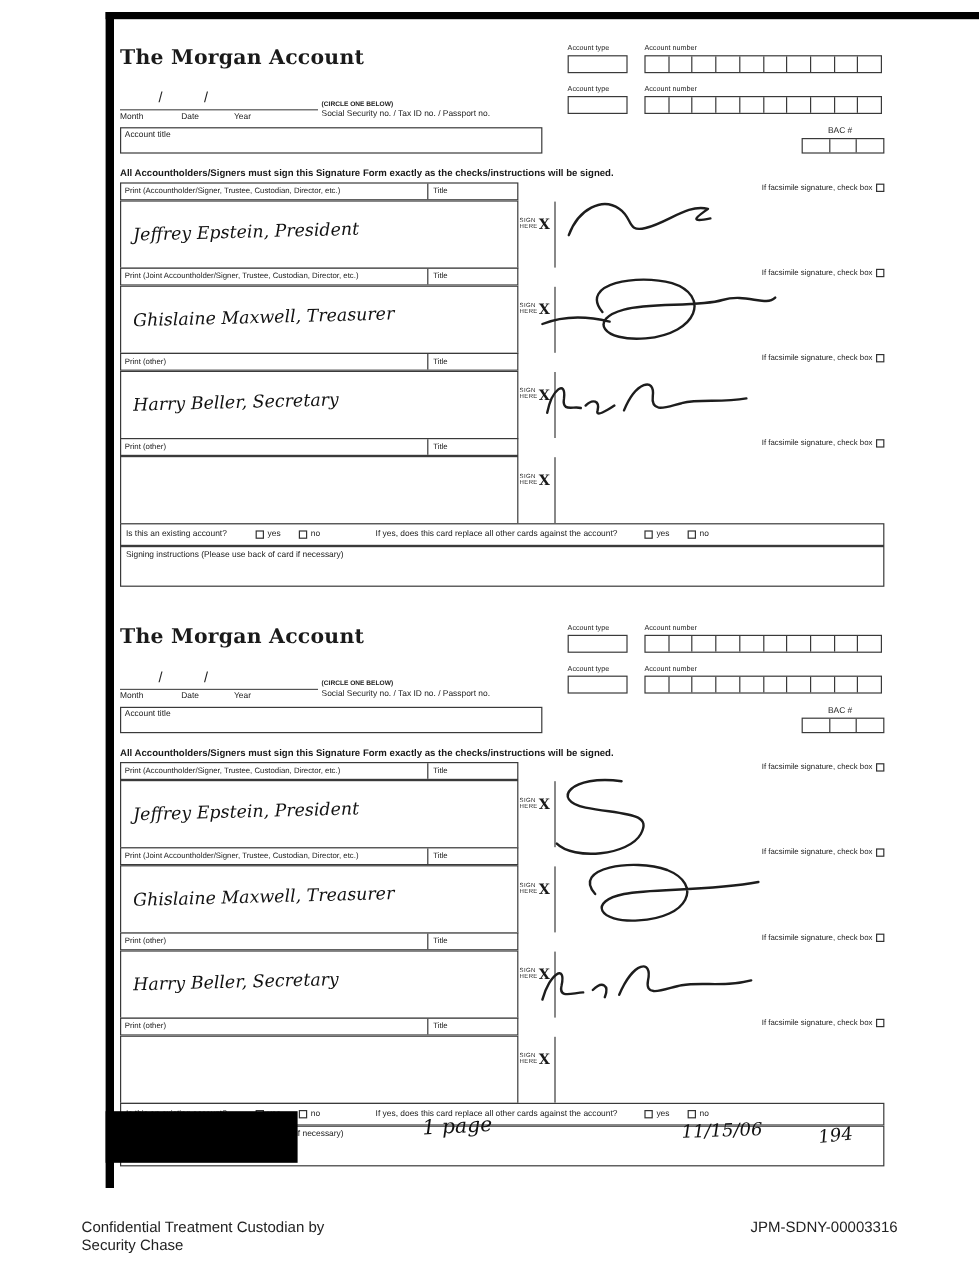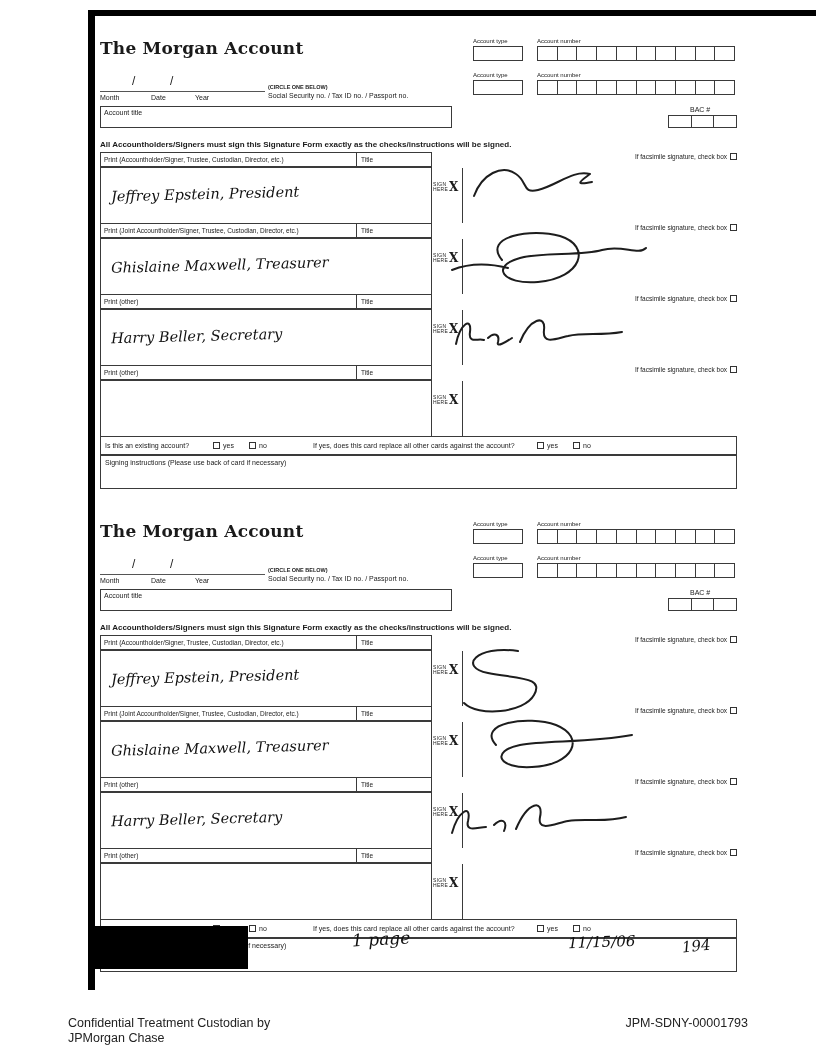--- a/index.html
+++ b/index.html
@@ -366,16 +366,16 @@
 
     <div class="redaction" style="left:88px;top:443px;width:160px;height:43px"></div>
 
     <div class="hand-note" style="left:352px;top:446px;font-size:17px;transform:rotate(-3deg)">1 page</div>
     <div class="hand-note" style="left:568px;top:450px;font-size:15px;transform:rotate(-2deg)">11/15/06</div>
     <div class="hand-note" style="left:682px;top:454px;font-size:15px;transform:rotate(-6deg)">194</div>
   </section>
 
   <div class="footer-left">
     <div>Confidential Treatment Custodian by</div>
-    <div>JPMorgan Chase</div>
+    <div>Security Chase</div>
   </div>
-  <div class="footer-right">JPM-SDNY-00001793</div>
+  <div class="footer-right">JPM-SDNY-00003316</div>
 </div>
 
 </body></html>

